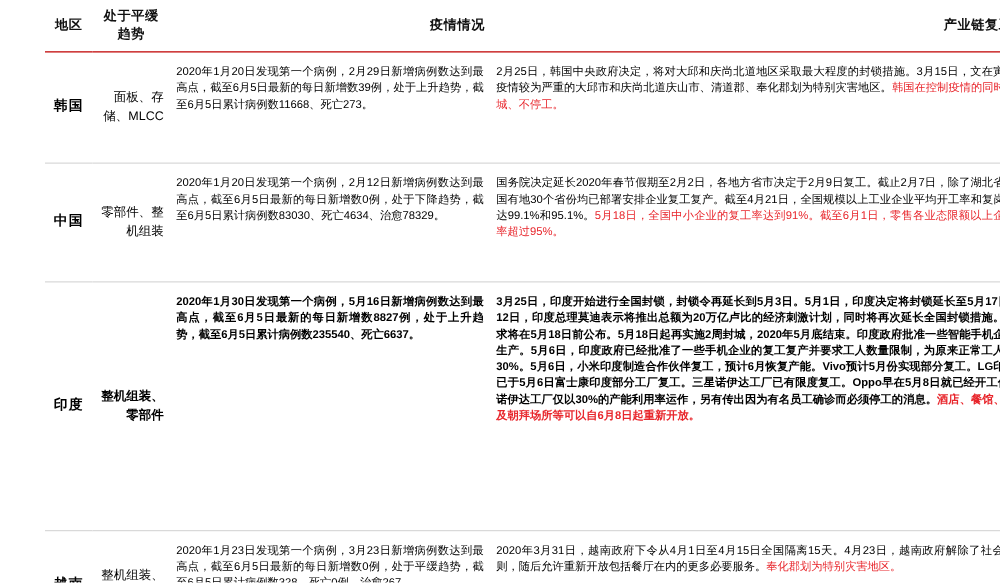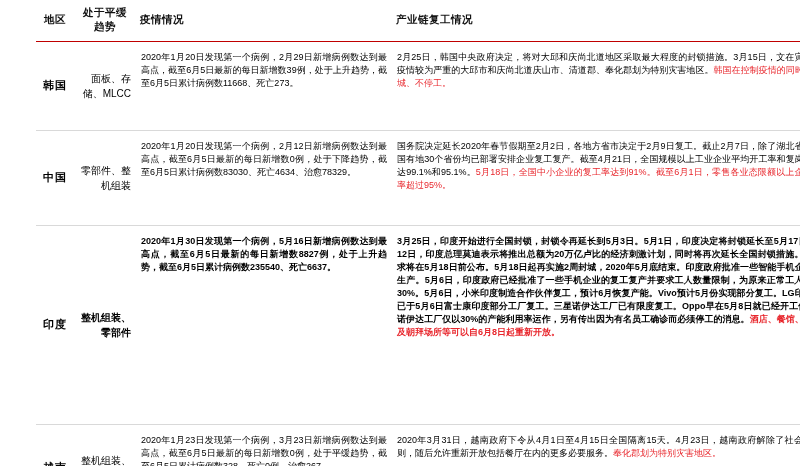--- a/index.html
+++ b/index.html
@@ -37,21 +37,21 @@
     font-weight: bold;
     color: #111;
     padding: 6px 4px 7px 4px;
     vertical-align: middle;
     text-align: center;
     border-bottom: 1.6px solid #c00000;
     background: #fff;
     letter-spacing: 0.5px;
   }
   thead th.th-epi, thead th.th-chain {
-    text-align: left;
+    text-align: right;
   }
   tbody td {
     vertical-align: middle;
     border-bottom: 1px solid #d9d9d9;
     padding: 7px 5px;
     font-size: 9px;
     line-height: 1.45;
     color: #000;
   }
   td.region {

